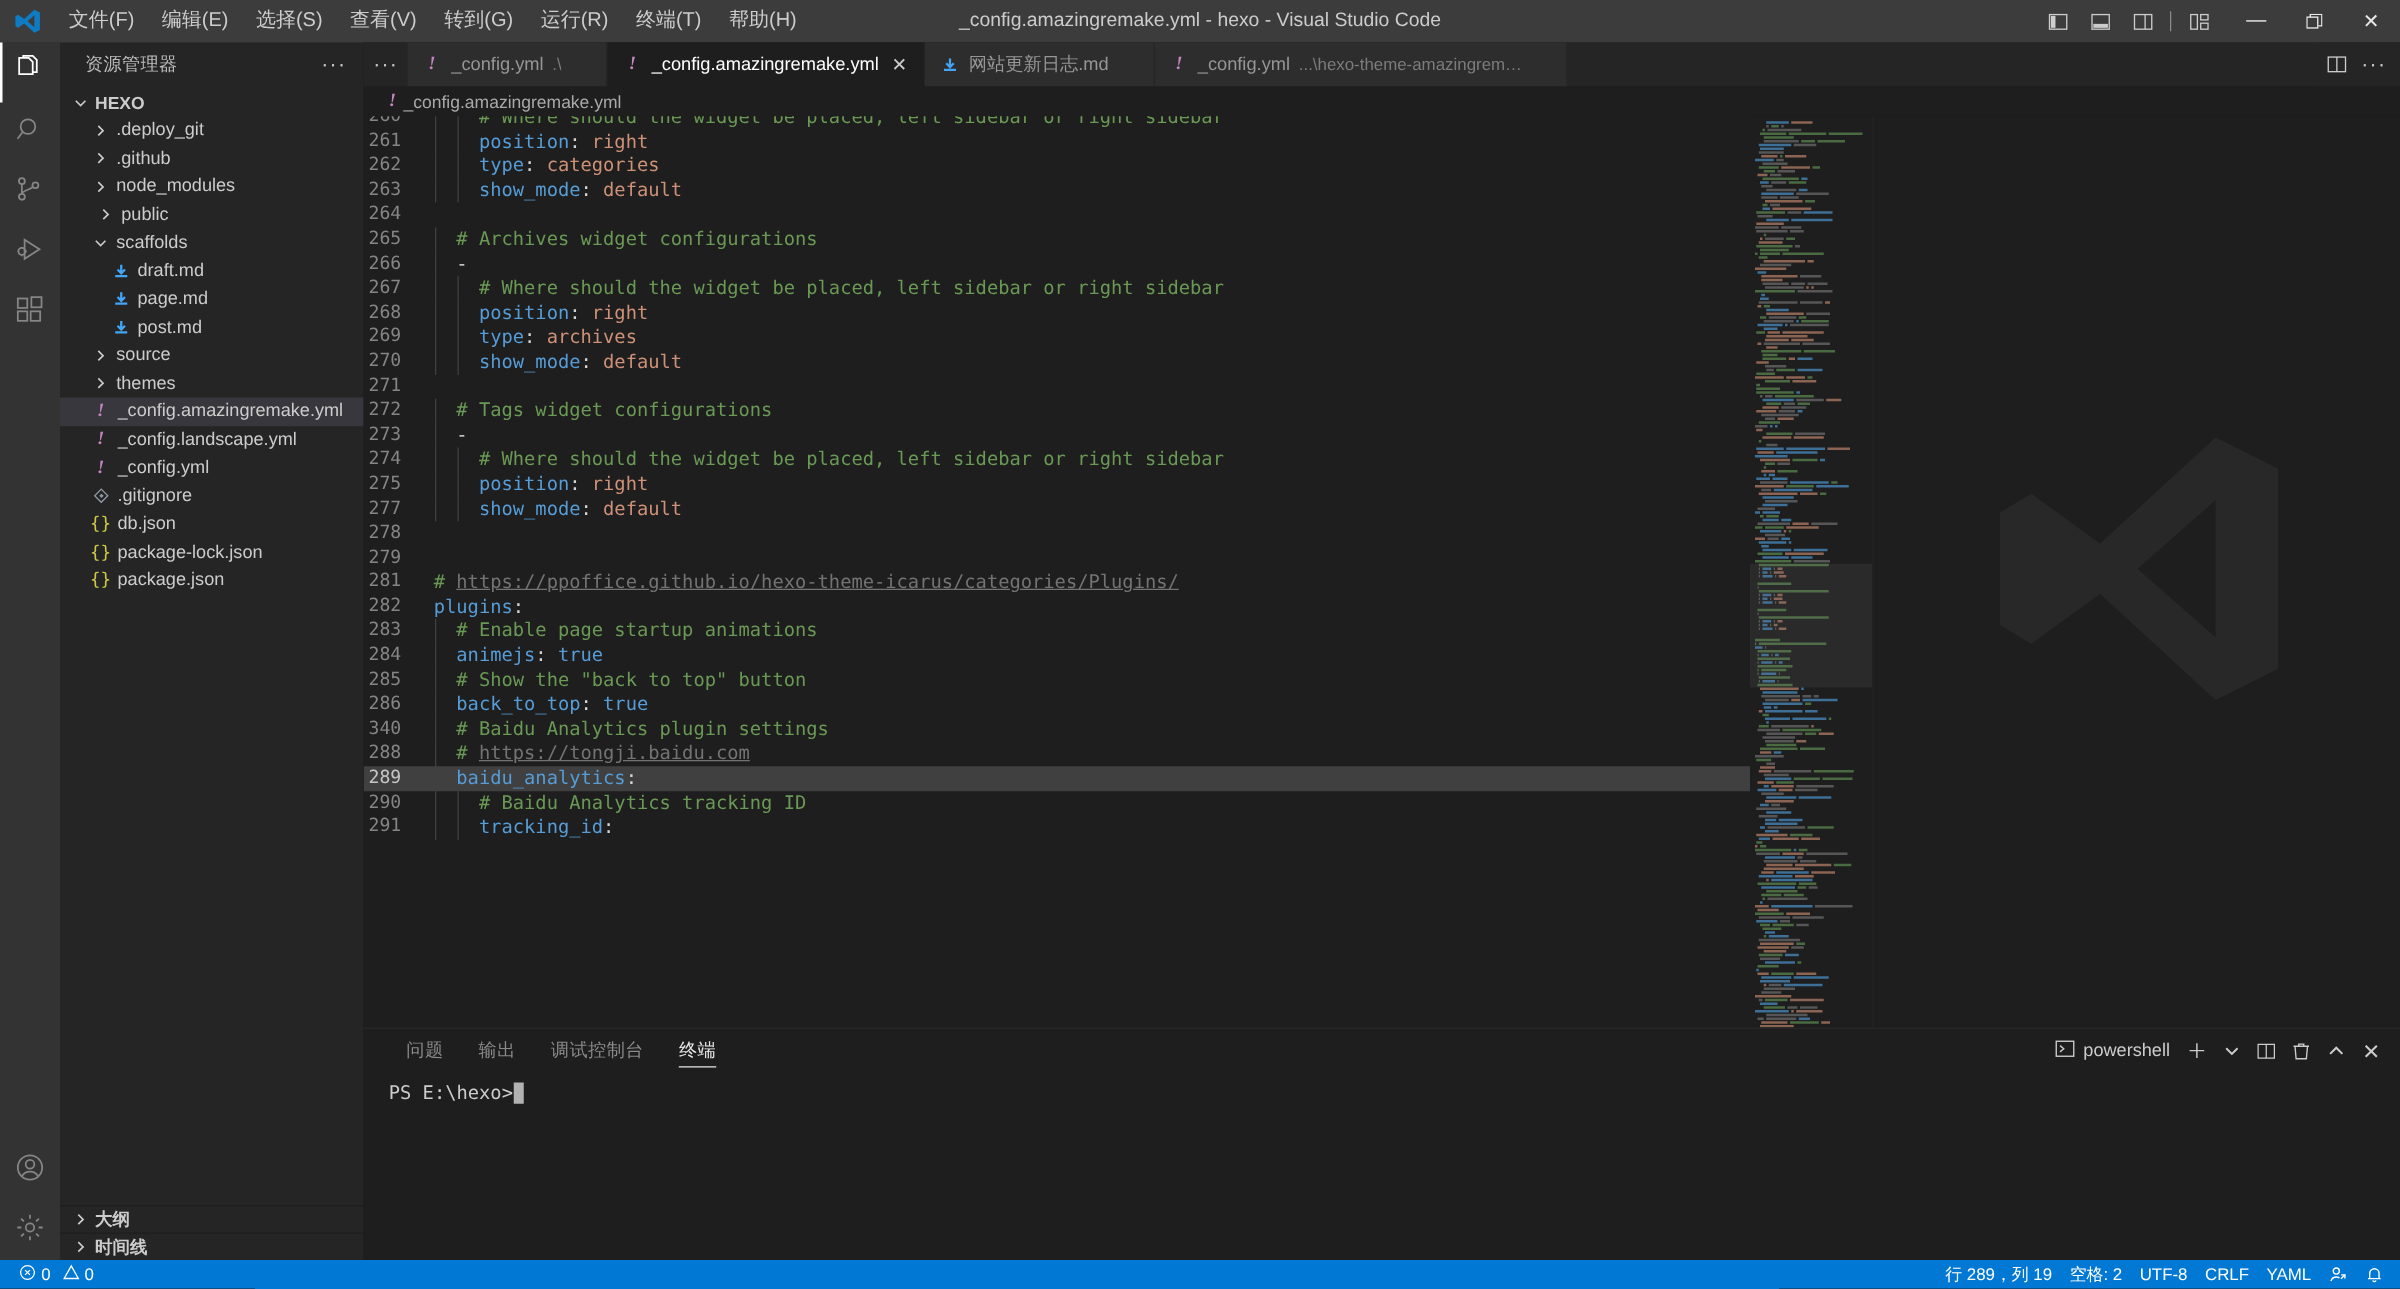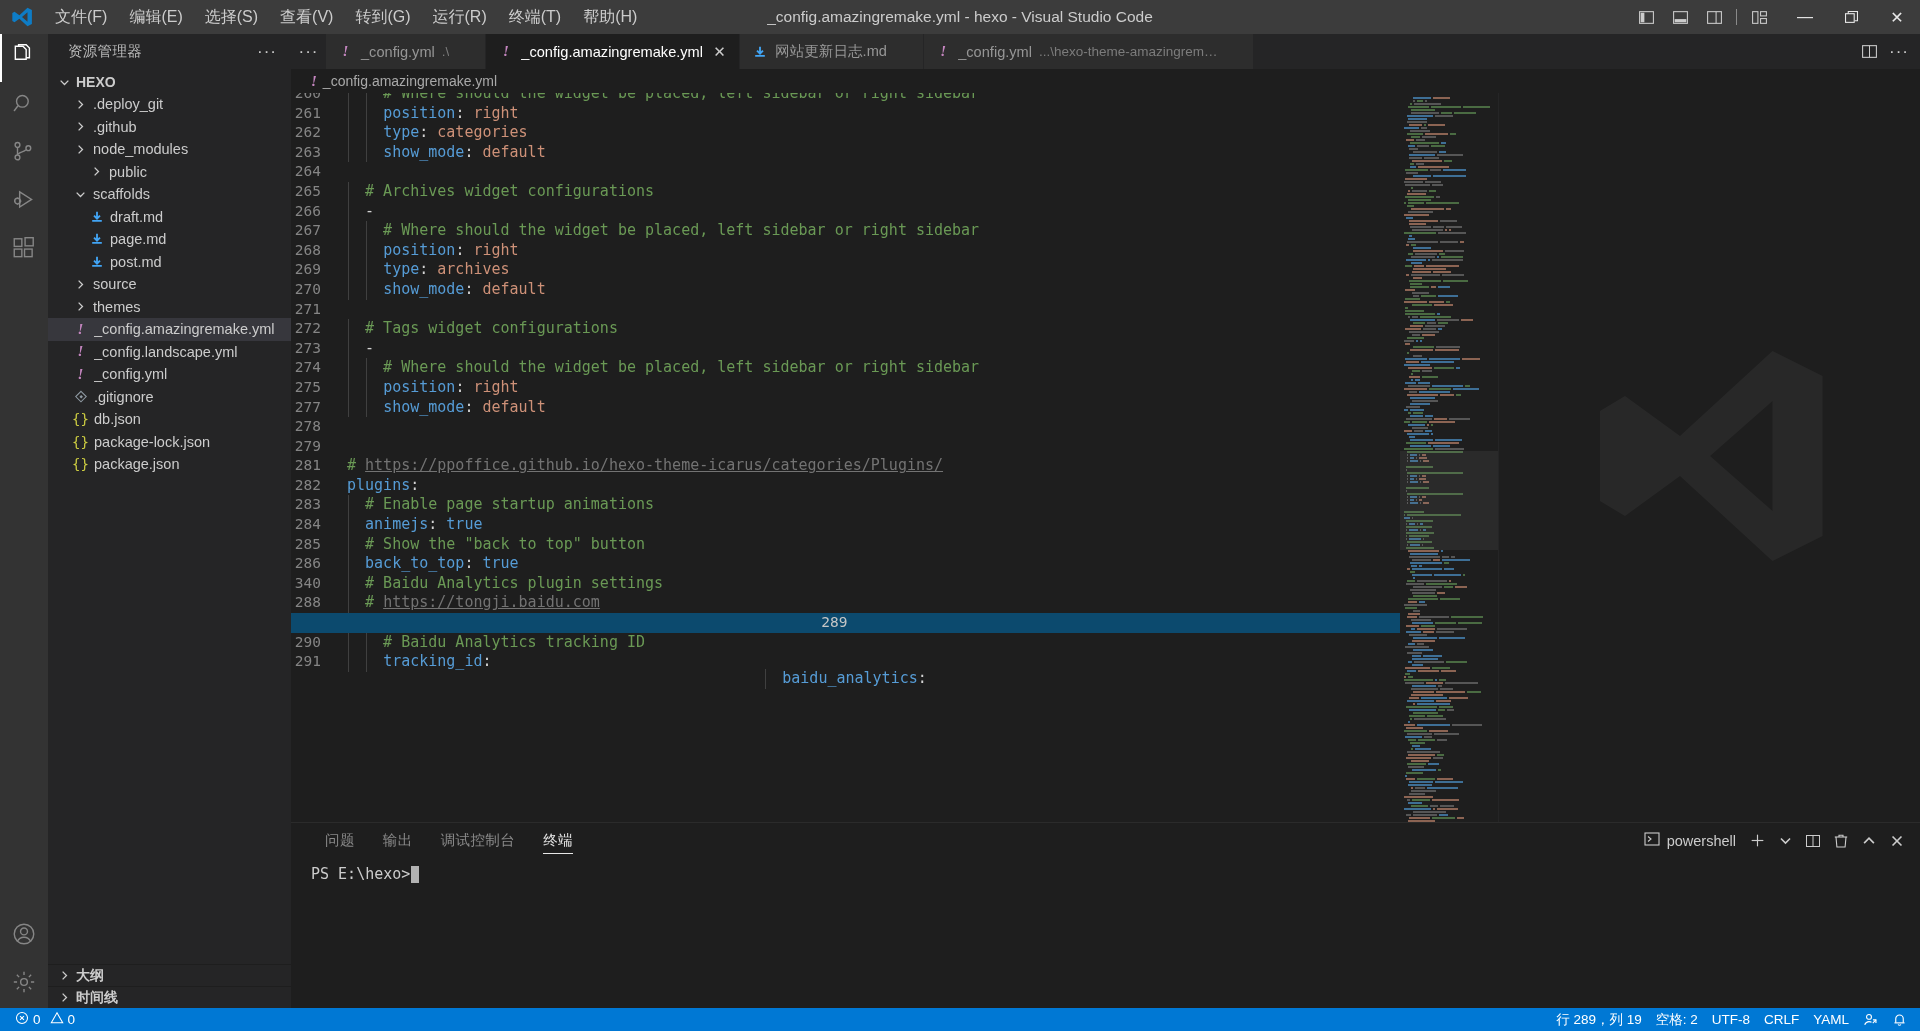--- a/index.html
+++ b/index.html
@@ -123,21 +123,21 @@
   }
 
   
   .code-area { flex: 1 1 auto; display: flex; position: relative; min-height: 0; overflow: hidden; background: #1e1e1e; }
   .code-scroll { flex: 1 1 auto; position: relative; overflow: hidden; }
   .code-lines {
     font-family: "DejaVu Sans Mono", monospace; font-size: 15px; line-height: 19.6px;
     position: absolute; top: -9px; left: 0; right: 0;
   }
   .cline { display: flex; height: 19.6px; align-items: center; white-space: pre; }
-  .cline.active { background: #0c4a6e; flex-direction: column; }
+  .cline.active { background: #404040; }
   .ln {
     width: 56px; flex: 0 0 56px; text-align: right; color: #858585; padding-right: 26px;
     font-size: 14.5px;
   }
   .cline.active .ln { color: #c6c6c6; }
   .ctext { flex: 1 1 auto; padding-left: 0; position: relative; }
   .ind { position: absolute; top: 0; bottom: 0; width: 1px; background: #404040; }
   .cm { color: #6a9955; }
   .key { color: #569cd6; }
   .val { color: #ce9178; }
@@ -365,21 +365,21 @@
               <span class="fname">.github</span>
             </div>
             <div class="row" style="padding-left: 24px;">
               <span class="tw">
                 <svg width="11" height="11" viewBox="0 0 10 10" fill="none" stroke="currentColor" stroke-width="1.2">
                   <polyline points="3.3,1.5 6.8,5 3.3,8.5"></polyline>
                 </svg>
               </span>
               <span class="fname">node_modules</span>
             </div>
-            <div class="row" style="padding-left: 40px; text-align: center;">
+            <div class="row" style="padding-left: 28px; text-align: center;">
               <span class="tw">
                 <svg width="11" height="11" viewBox="0 0 10 10" fill="none" stroke="currentColor" stroke-width="1.2">
                   <polyline points="3.3,1.5 6.8,5 3.3,8.5"></polyline>
                 </svg>
               </span>
               <span class="fname">public</span>
             </div>
             <div class="row" style="padding-left: 24px;">
               <span class="tw">
                 <svg width="11" height="11" viewBox="0 0 10 10" fill="none" stroke="currentColor" stroke-width="1.2">

